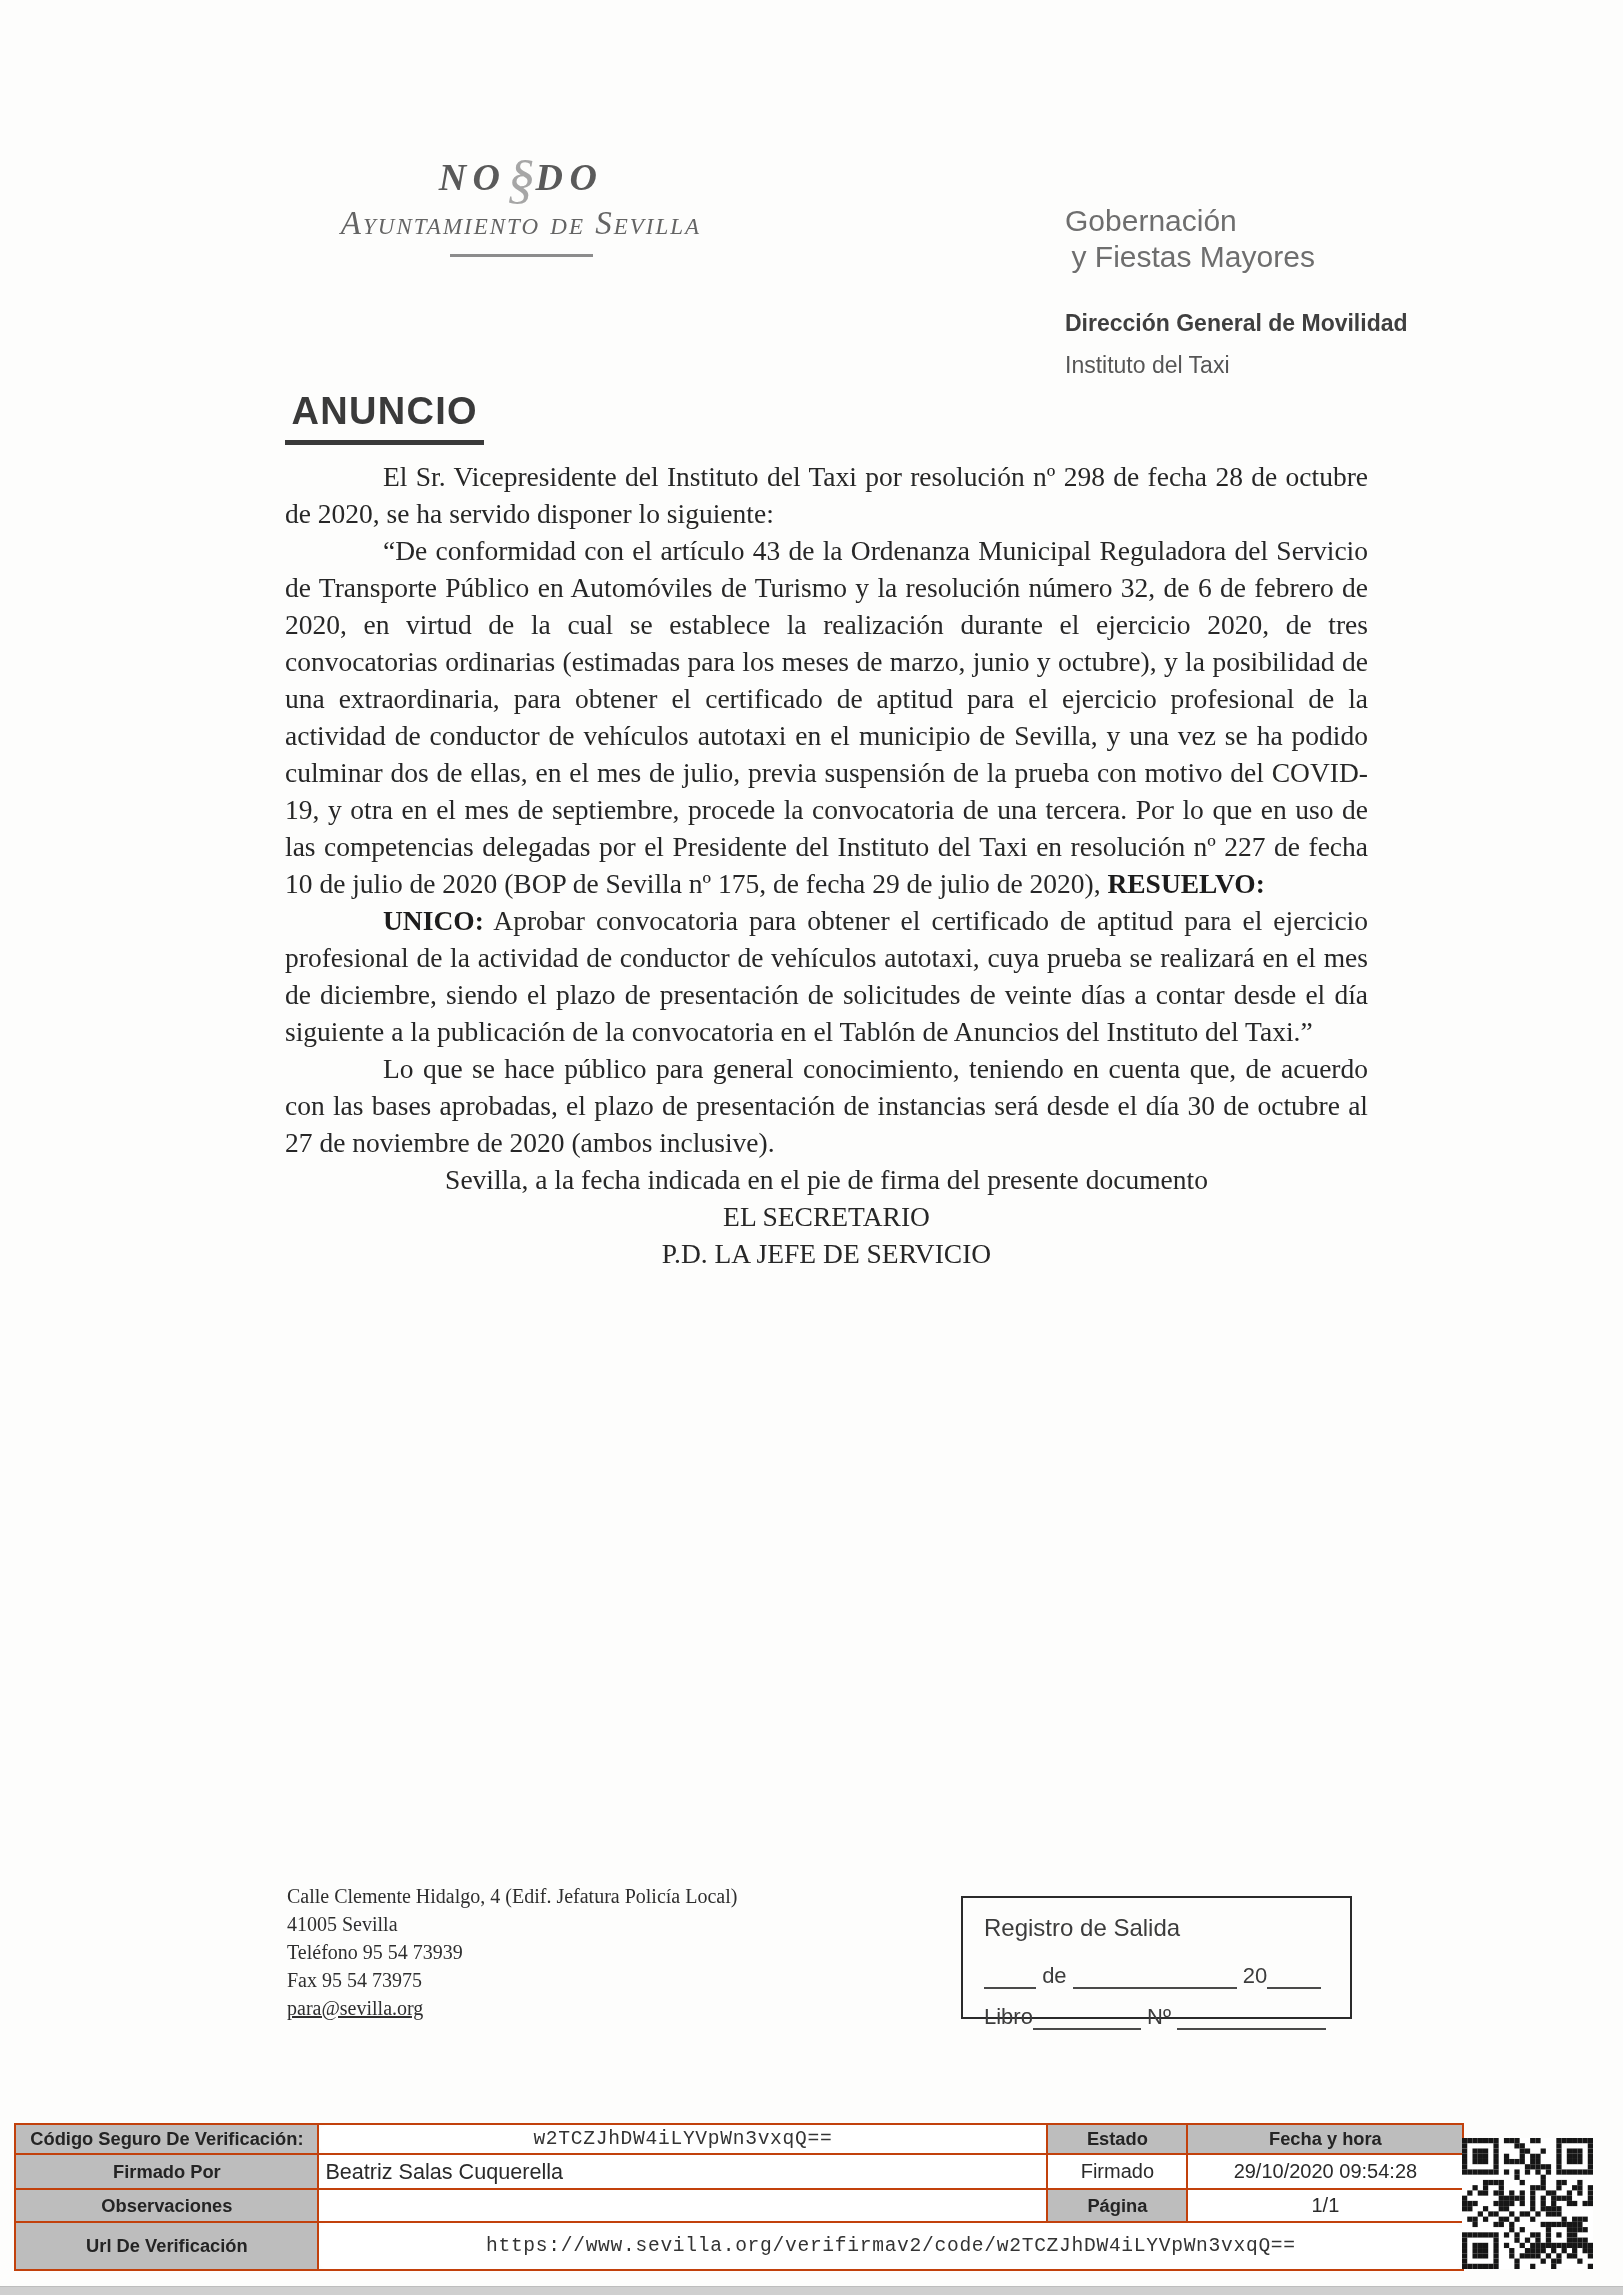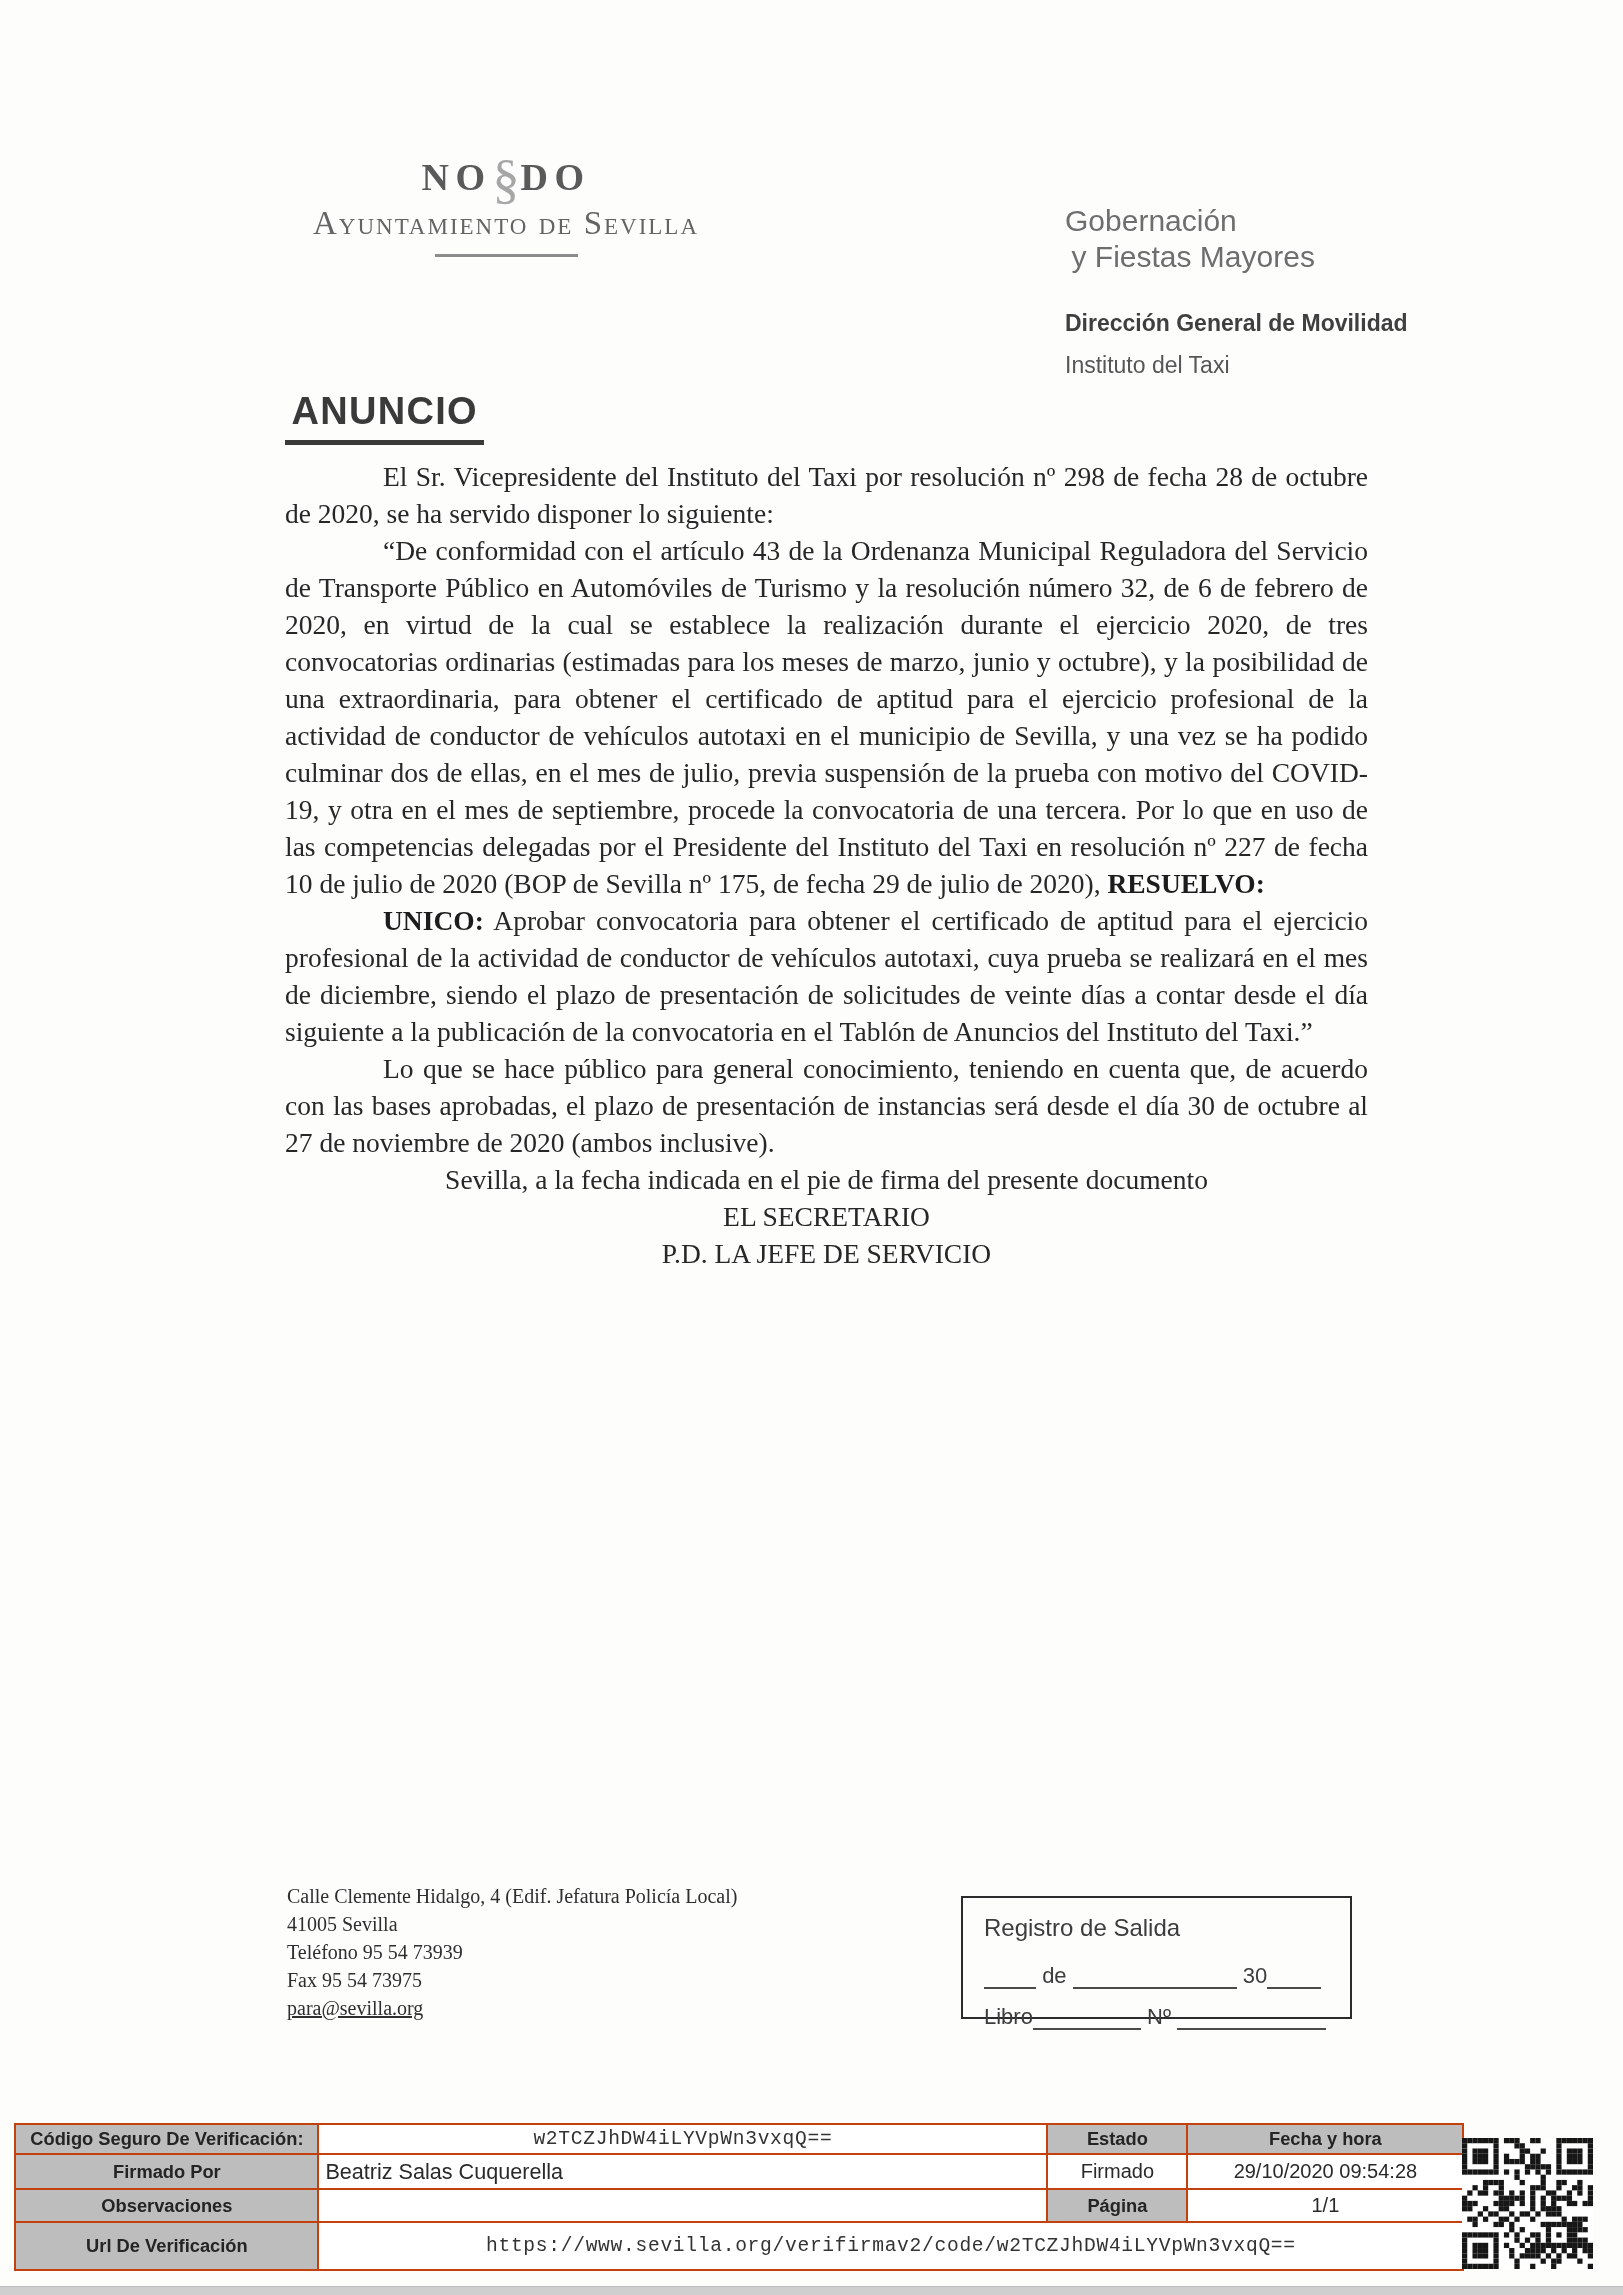--- a/index.html
+++ b/index.html
@@ -2,21 +2,21 @@
 <html lang="es" style="font-size:10.5px"><head>
 <meta charset="utf-8">
 <style>
   html,body{margin:0;padding:0;}
   body{
     width:1623px;height:2295px;position:relative;overflow:hidden;
     background:#fdfdfc;color:#262626;
     font-family:"Liberation Serif",serif;
   }
   
-  .header-left{position:absolute;left:267px;top:154px;width:478px;text-align:center;}
+  .header-left{position:absolute;left:282px;top:154px;width:478px;text-align:center;font-style:italic;}
   .nosdo{font-weight:bold;font-size:38px;letter-spacing:6.5px;color:#5a5a5a;line-height:46px;}
   .nosdo .madeja{display:inline-block;font-size:55px;font-weight:normal;color:#a6a6a6;
                  vertical-align:-6.5px;letter-spacing:0;margin:0 0.7px;}
   .org-name{margin-top:3.9px;font-variant:small-caps;font-size:33px;letter-spacing:2px;color:#646464;}
   .logo-rule{width:143px;height:2.6px;background:#8c8c8c;margin:11.8px auto 0;}
   
   .header-right{position:absolute;left:1065px;top:203px;font-family:"Liberation Sans",sans-serif;}
   .dept{font-size:30px;line-height:36px;color:#6e6e6e;}
   .dept .l2{padding-left:6.5px;}
   .dg{margin-top:35px;font-size:23px;font-weight:bold;color:#3f3f3f;line-height:27.5px;}
@@ -103,21 +103,21 @@
   <div>Fax 95 54 73975</div>
   <div><a class="email">para@sevilla.org</a></div>
 </div>
 
 <div class="registro">
   <div class="reg-title">Registro de Salida</div>
   <div class="reg-line">
     <span class="blank" style="width:52px"></span>
     <span>de</span>
     <span class="blank" style="width:164px"></span>
-    <span>30</span><span class="blank" style="width:54px"></span>
+    <span>20</span><span class="blank" style="width:54px"></span>
   </div>
   <div class="reg-line reg-line3">
     <span>Libro</span><span class="blank" style="width:108px"></span>
     <span>Nº</span>
     <span class="blank" style="width:149px"></span>
   </div>
 </div>
 
 <table class="ver-table">
   <colgroup>

